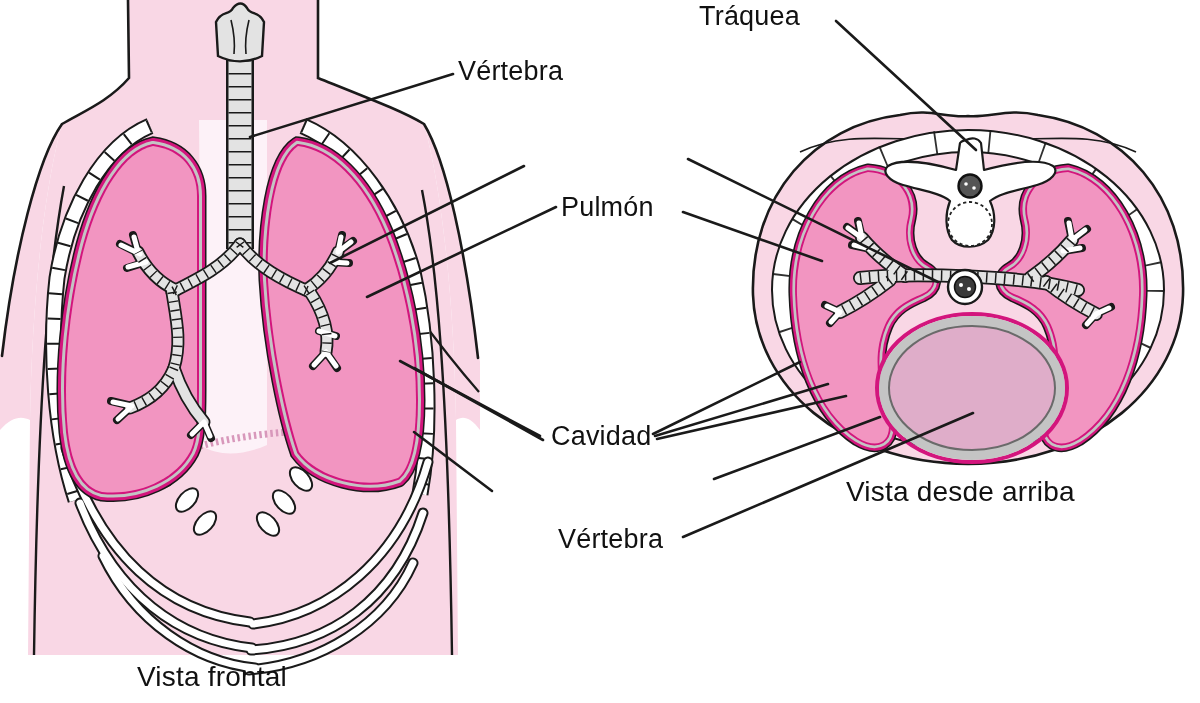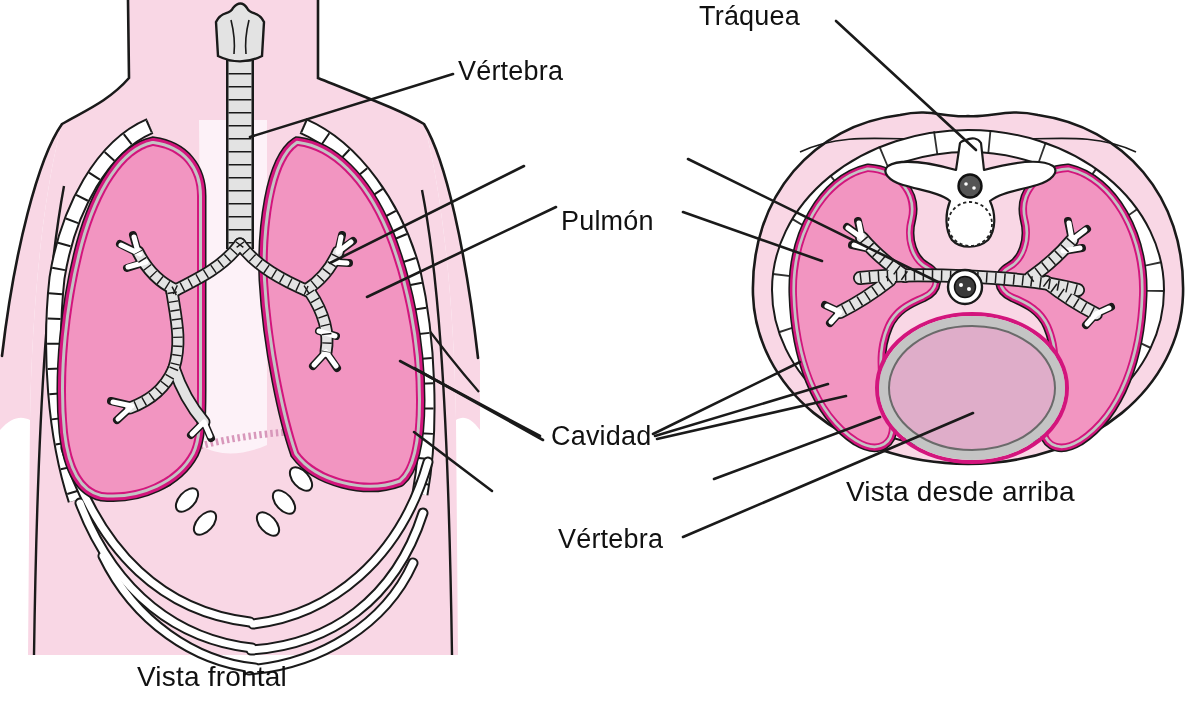--- a/index.html
+++ b/index.html
@@ -244,21 +244,21 @@
     <line x1="655" y1="436" x2="828" y2="384"></line>
     <line x1="657" y1="439" x2="846" y2="396"></line>
     <line x1="492" y1="491" x2="414" y2="432"></line>
     <line x1="714" y1="479" x2="880" y2="417"></line>
     <line x1="683" y1="537" x2="973" y2="413"></line>
     <line x1="836" y1="21" x2="976" y2="150"></line>
   </g>
 </svg>
 
 <div class="label" style="left:458px;top:57px">Vértebra</div>
-<div class="label" style="left:561px;top:207px">Pulmón</div>
+<div class="label" style="left:561px;top:193px">Pulmón</div>
 <div class="label" style="left:551px;top:422px">Cavidad</div>
 <div class="label" style="left:558px;top:525px">Vértebra</div>
 <div class="label" style="left:699px;top:2px">Tráquea</div>
 
 <div class="caption" style="left:137px;top:661px">Vista frontal</div>
 <div class="caption" style="left:846px;top:476px">Vista desde arriba</div>
 
 </div>
 
 </body></html>

